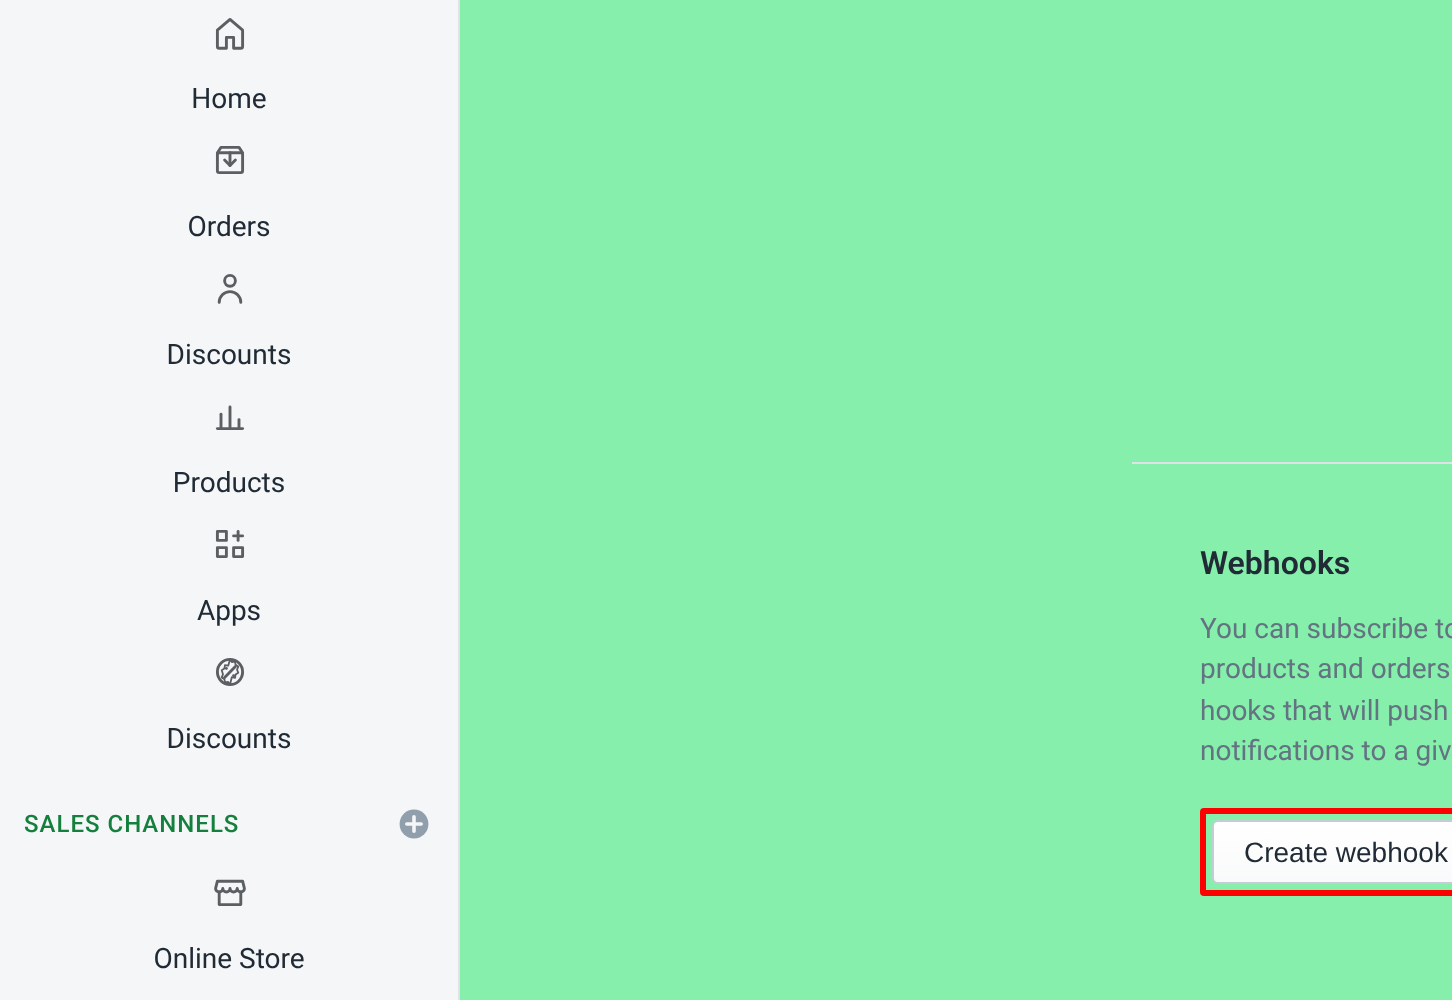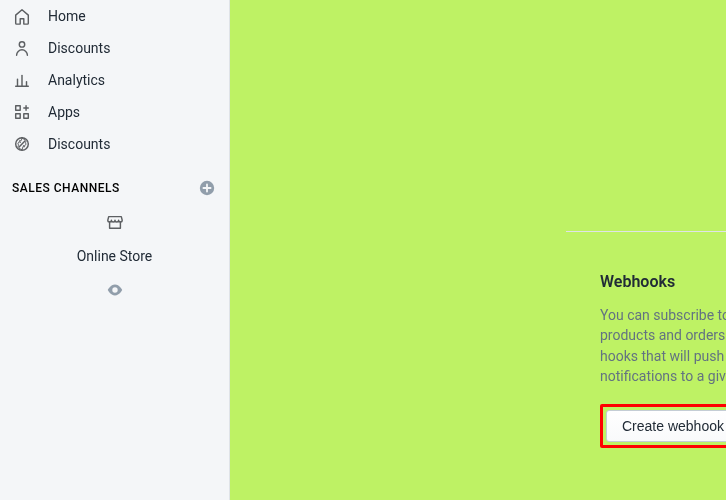--- a/index.html
+++ b/index.html
@@ -18,20 +18,21 @@
     border-right: 1px solid #dfe3e8;
     padding-top: 0;
   }
   .nav-item {
     display: flex;
     align-items: center;
     gap: 16px;
     padding: 6px 12px 6px 12px;
     color: #212b36;
     cursor: pointer;
+    flex-direction: column;
   }
   .nav-item .icon {
     width: 20px;
     height: 20px;
     display: flex;
     align-items: center;
     justify-content: center;
     color: #5c5f62;
   }
   .nav-item .label {
@@ -40,21 +41,21 @@
   }
   .section-header {
     display: flex;
     align-items: center;
     justify-content: space-between;
     padding: 18px 12px 8px 12px;
   }
   .section-title {
     font-size: 12px;
     letter-spacing: 0.5px;
-    color: #000000;
+    color: #15803d;
     font-weight: 500;
   }
   .section-action {
     width: 20px;
     height: 20px;
     color: #919eab;
     display: flex;
     align-items: center;
     justify-content: center;
     cursor: pointer;
@@ -75,21 +76,21 @@
   .channel-item .label { flex: 1; font-size: 14px; }
   .channel-trail {
     width: 20px; height: 20px;
     color: #919eab;
     display:flex;align-items:center;justify-content:center;
   }
 
   .main {
     flex: 1;
     position: relative;
-    background: #bef264;
+    background: #86efac;
     overflow: hidden;
   }
   .btn {
     padding: 7px 15px;
     border: 1px solid #c4cdd5;
     border-radius: 3px;
     background: linear-gradient(#fff,#f9fafb);
     font-size: 14px;
     color: #212b36;
     cursor: pointer;
@@ -144,20 +145,31 @@
 
   <div class="nav-item">
     <span class="icon">
       <svg width="18" height="18" viewBox="0 0 20 20" fill="none" stroke="currentColor" stroke-width="1.6" stroke-linecap="round" stroke-linejoin="round">
           <path d="M3 9l7-6 7 6v9a1 1 0 0 1-1 1h-4v-6H8v6H4a1 1 0 0 1-1-1V9z"></path>
         </svg>
     </span>
     <span class="label">Home</span>
   </div>
 
+  <div class="nav-item">
+    <span class="icon">
+      <svg width="18" height="18" viewBox="0 0 20 20" fill="none" stroke="currentColor" stroke-width="1.6" stroke-linecap="round" stroke-linejoin="round">
+          <rect x="3" y="6" width="14" height="11" rx="1"></rect>
+          <path d="M3 6l2-3h10l2 3"></path>
+          <path d="M13 10l-3 3-3-3"></path>
+          <path d="M10 6v7"></path>
+        </svg>
+    </span>
+    <span class="label">Orders</span>
+  </div>
 
 
   <div class="nav-item">
     <span class="icon">
       <svg width="18" height="18" viewBox="0 0 20 20" fill="none" stroke="currentColor" stroke-width="1.6" stroke-linecap="round" stroke-linejoin="round">
           <circle cx="10" cy="6" r="3"></circle>
           <path d="M4 18c0-3.3 2.7-6 6-6s6 2.7 6 6"></path>
         </svg>
     </span>
     <span class="label">Discounts</span>
@@ -165,21 +177,21 @@
 
   <div class="nav-item">
     <span class="icon">
       <svg width="18" height="18" viewBox="0 0 20 20" fill="none" stroke="currentColor" stroke-width="1.6" stroke-linecap="round" stroke-linejoin="round">
           <path d="M3 17h14"></path>
           <path d="M5 17V9"></path>
           <path d="M10 17V5"></path>
           <path d="M15 17v-5"></path>
         </svg>
     </span>
-    <span class="label">Analytics</span>
+    <span class="label">Products</span>
   </div>
 
 
   <div class="nav-item">
     <span class="icon">
       <svg width="18" height="18" viewBox="0 0 20 20" fill="none" stroke="currentColor" stroke-width="1.6" stroke-linecap="round" stroke-linejoin="round">
           <rect x="3" y="3" width="5" height="5"></rect>
           <rect x="3" y="12" width="5" height="5"></rect>
           <rect x="12" y="12" width="5" height="5"></rect>
           <path d="M14.5 3v5"></path>

